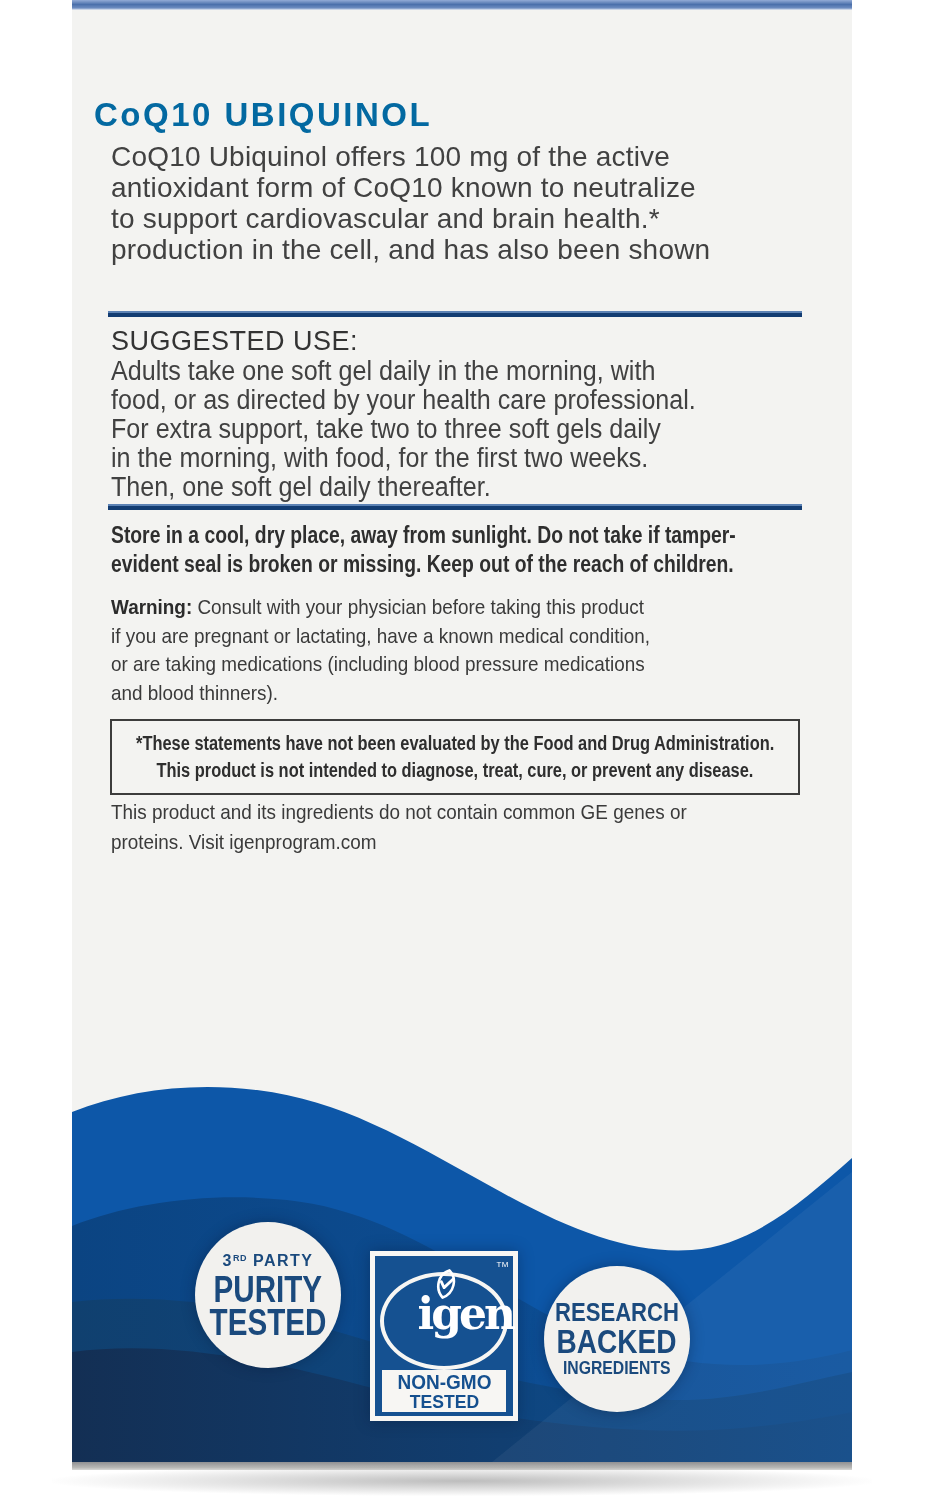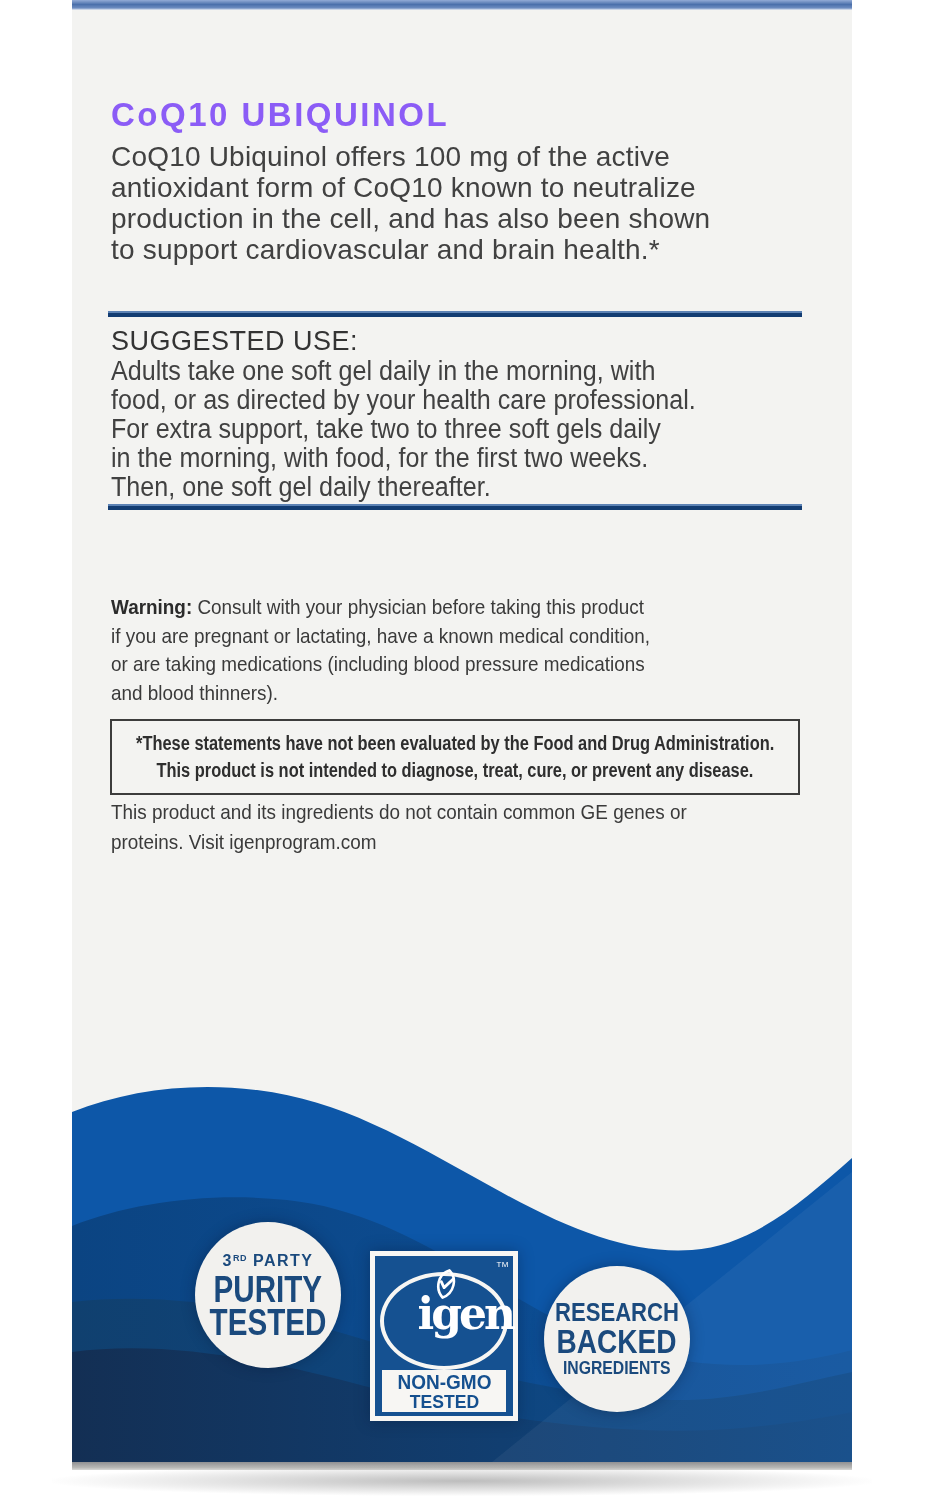--- a/index.html
+++ b/index.html
@@ -18,22 +18,22 @@
   .bottom-edge{
     position:absolute;left:0;bottom:0;width:100%;height:8px;
     background:linear-gradient(180deg,#8f9092 0%,#b8b8b6 70%,#d8d8d6 100%);
   }
   .floor-shadow{
     position:absolute;left:52px;top:1466px;width:820px;height:30px;
     background:radial-gradient(ellipse at center,rgba(90,90,90,.40) 0%,rgba(120,120,120,.18) 45%,rgba(255,255,255,0) 72%);
   }
   
   .heading{
-    position:absolute;left:39px;top:97px;
-    font-size:33px;font-weight:bold;letter-spacing:2.5px;color:#8b5cf6;line-height:36px;
+    position:absolute;left:22px;top:97px;
+    font-size:33px;font-weight:bold;letter-spacing:2.5px;color:#0369a1;line-height:36px;
   }
   .para{position:absolute;left:39px;color:#414141;}
   .line{white-space:nowrap;transform-origin:left center;}
   .intro{top:141px;font-size:28px;line-height:31px;letter-spacing:.2px;}
   .rule{
     position:absolute;left:36px;width:694px;height:6px;
     background:linear-gradient(180deg,#5c82b4 0 2px,#123c72 2px 100%);
   }
   .rule1{top:311px;}
   .rule2{top:504px;}
@@ -104,38 +104,42 @@
 <body>
 
 <div class="box">
   <div class="top-edge"></div>
 
   <div class="heading">CoQ10 UBIQUINOL</div>
 
   <div class="para intro">
     <div class="line">CoQ10 Ubiquinol offers 100 mg of the active</div>
     <div class="line">antioxidant form of CoQ10 known to neutralize</div>
+    <div class="line">to support cardiovascular and brain health.*</div>
     <div class="line">production in the cell, and has also been shown</div>
-    <div class="line">to support cardiovascular and brain health.*</div>
   </div>
 
   <div class="rule rule1"></div>
 
   <div class="sug-label">SUGGESTED USE:</div>
 
   <div class="para suggested">
     <div class="line">Adults take one soft gel daily in the morning, with</div>
     <div class="line">food, or as directed by your health care professional.</div>
     <div class="line">For extra support, take two to three soft gels daily</div>
     <div class="line">in the morning, with food, for the first two weeks.</div>
     <div class="line">Then, one soft gel daily thereafter.</div>
   </div>
 
   <div class="rule rule2"></div>
 
+  <div class="para storage">
+    <div class="line">Store in a cool, dry place, away from sunlight. Do not take if tamper-</div>
+    <div class="line">evident seal is broken or missing. Keep out of the reach of children.</div>
+  </div>
 
   <div class="para warning">
     <div class="line"><b>Warning:</b><span> Consult with your physician before taking this product</span></div>
     <div class="line">if you are pregnant or lactating, have a known medical condition,</div>
     <div class="line">or are taking medications (including blood pressure medications</div>
     <div class="line">and blood thinners).</div>
   </div>
 
   <div class="fda-box">
     <div class="line">*These statements have not been evaluated by the Food and Drug Administration.</div>

